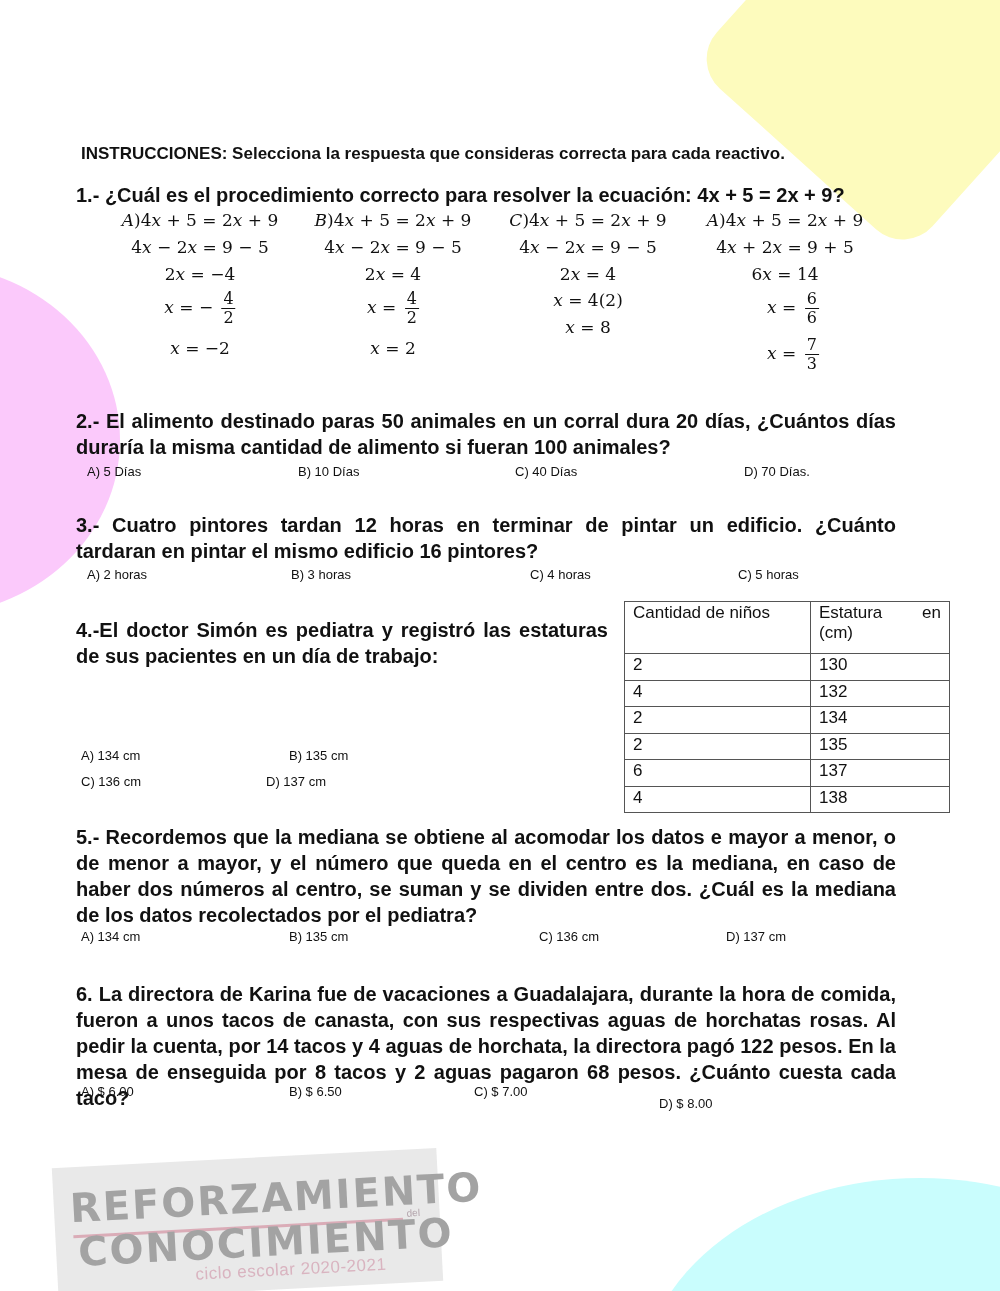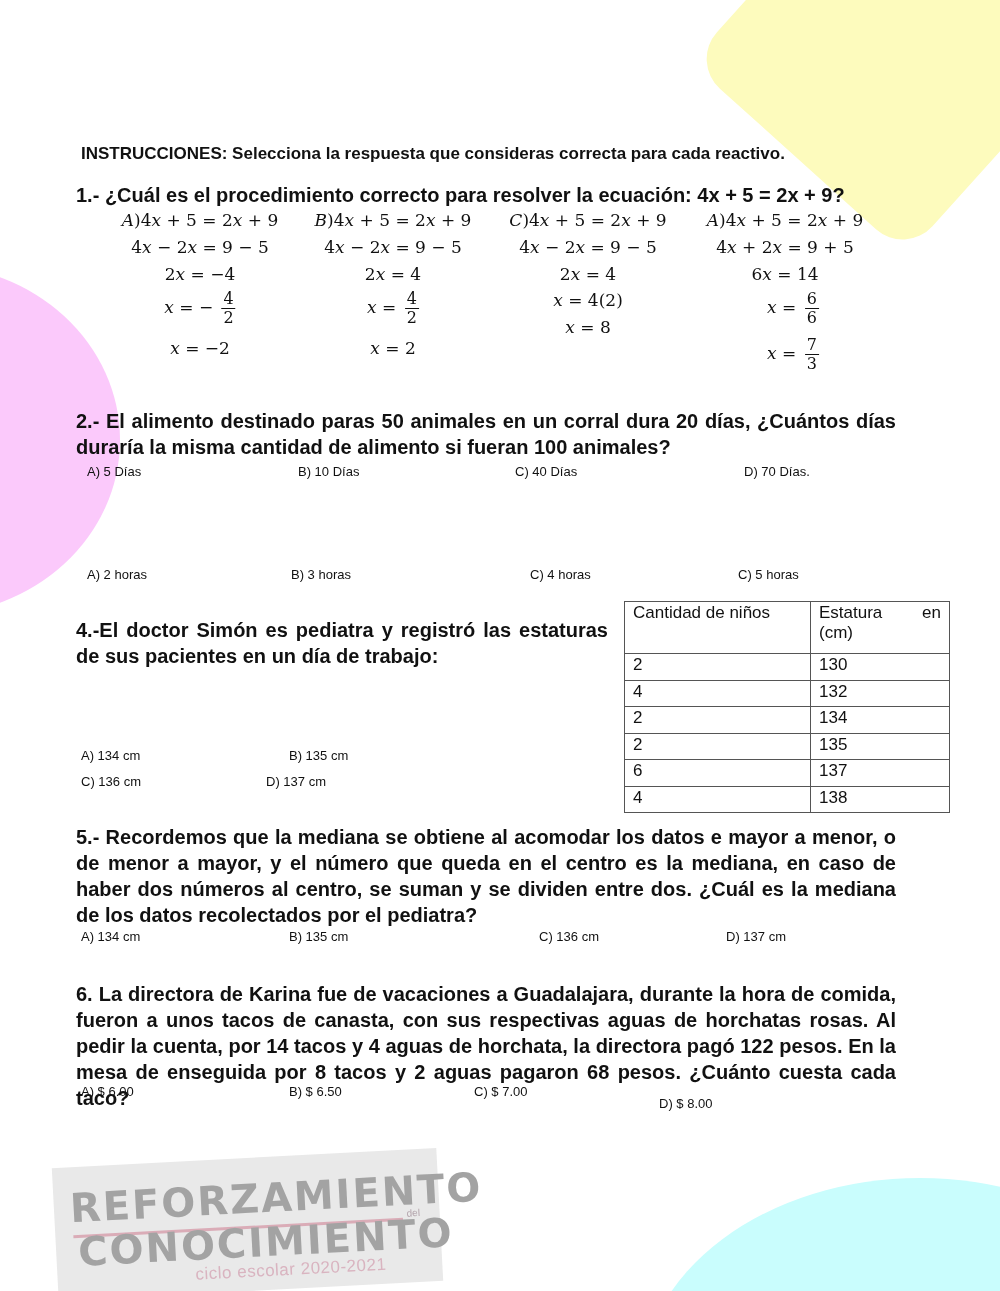--- a/index.html
+++ b/index.html
@@ -109,20 +109,21 @@
   </div>
 
   <div class="q" style="top:408px;">2.- El alimento destinado paras 50 animales en un corral dura 20 días, ¿Cuántos días duraría la misma cantidad de alimento si fueran 100 animales?</div>
   <div class="opts" style="top:464px;">
     <span style="left:6px;">A) 5 Días</span>
     <span style="left:217px;">B) 10 Días</span>
     <span style="left:434px;">C) 40 Días</span>
     <span style="left:663px;">D) 70 Días.</span>
   </div>
 
+  <div class="q" style="top:512px;">3.- Cuatro pintores tardan 12 horas en terminar de pintar un edificio. ¿Cuánto tardaran en pintar el mismo edificio 16 pintores?</div>
   <div class="opts" style="top:567px;">
     <span style="left:6px;">A) 2 horas</span>
     <span style="left:210px;">B) 3 horas</span>
     <span style="left:449px;">C) 4 horas</span>
     <span style="left:657px;">C) 5 horas</span>
   </div>
 
   <div class="q" style="top:617px; width:532px;">
     <div>4.-El doctor Simón es pediatra y registró las estaturas de sus pacientes en un día de trabajo:</div>
   </div>

